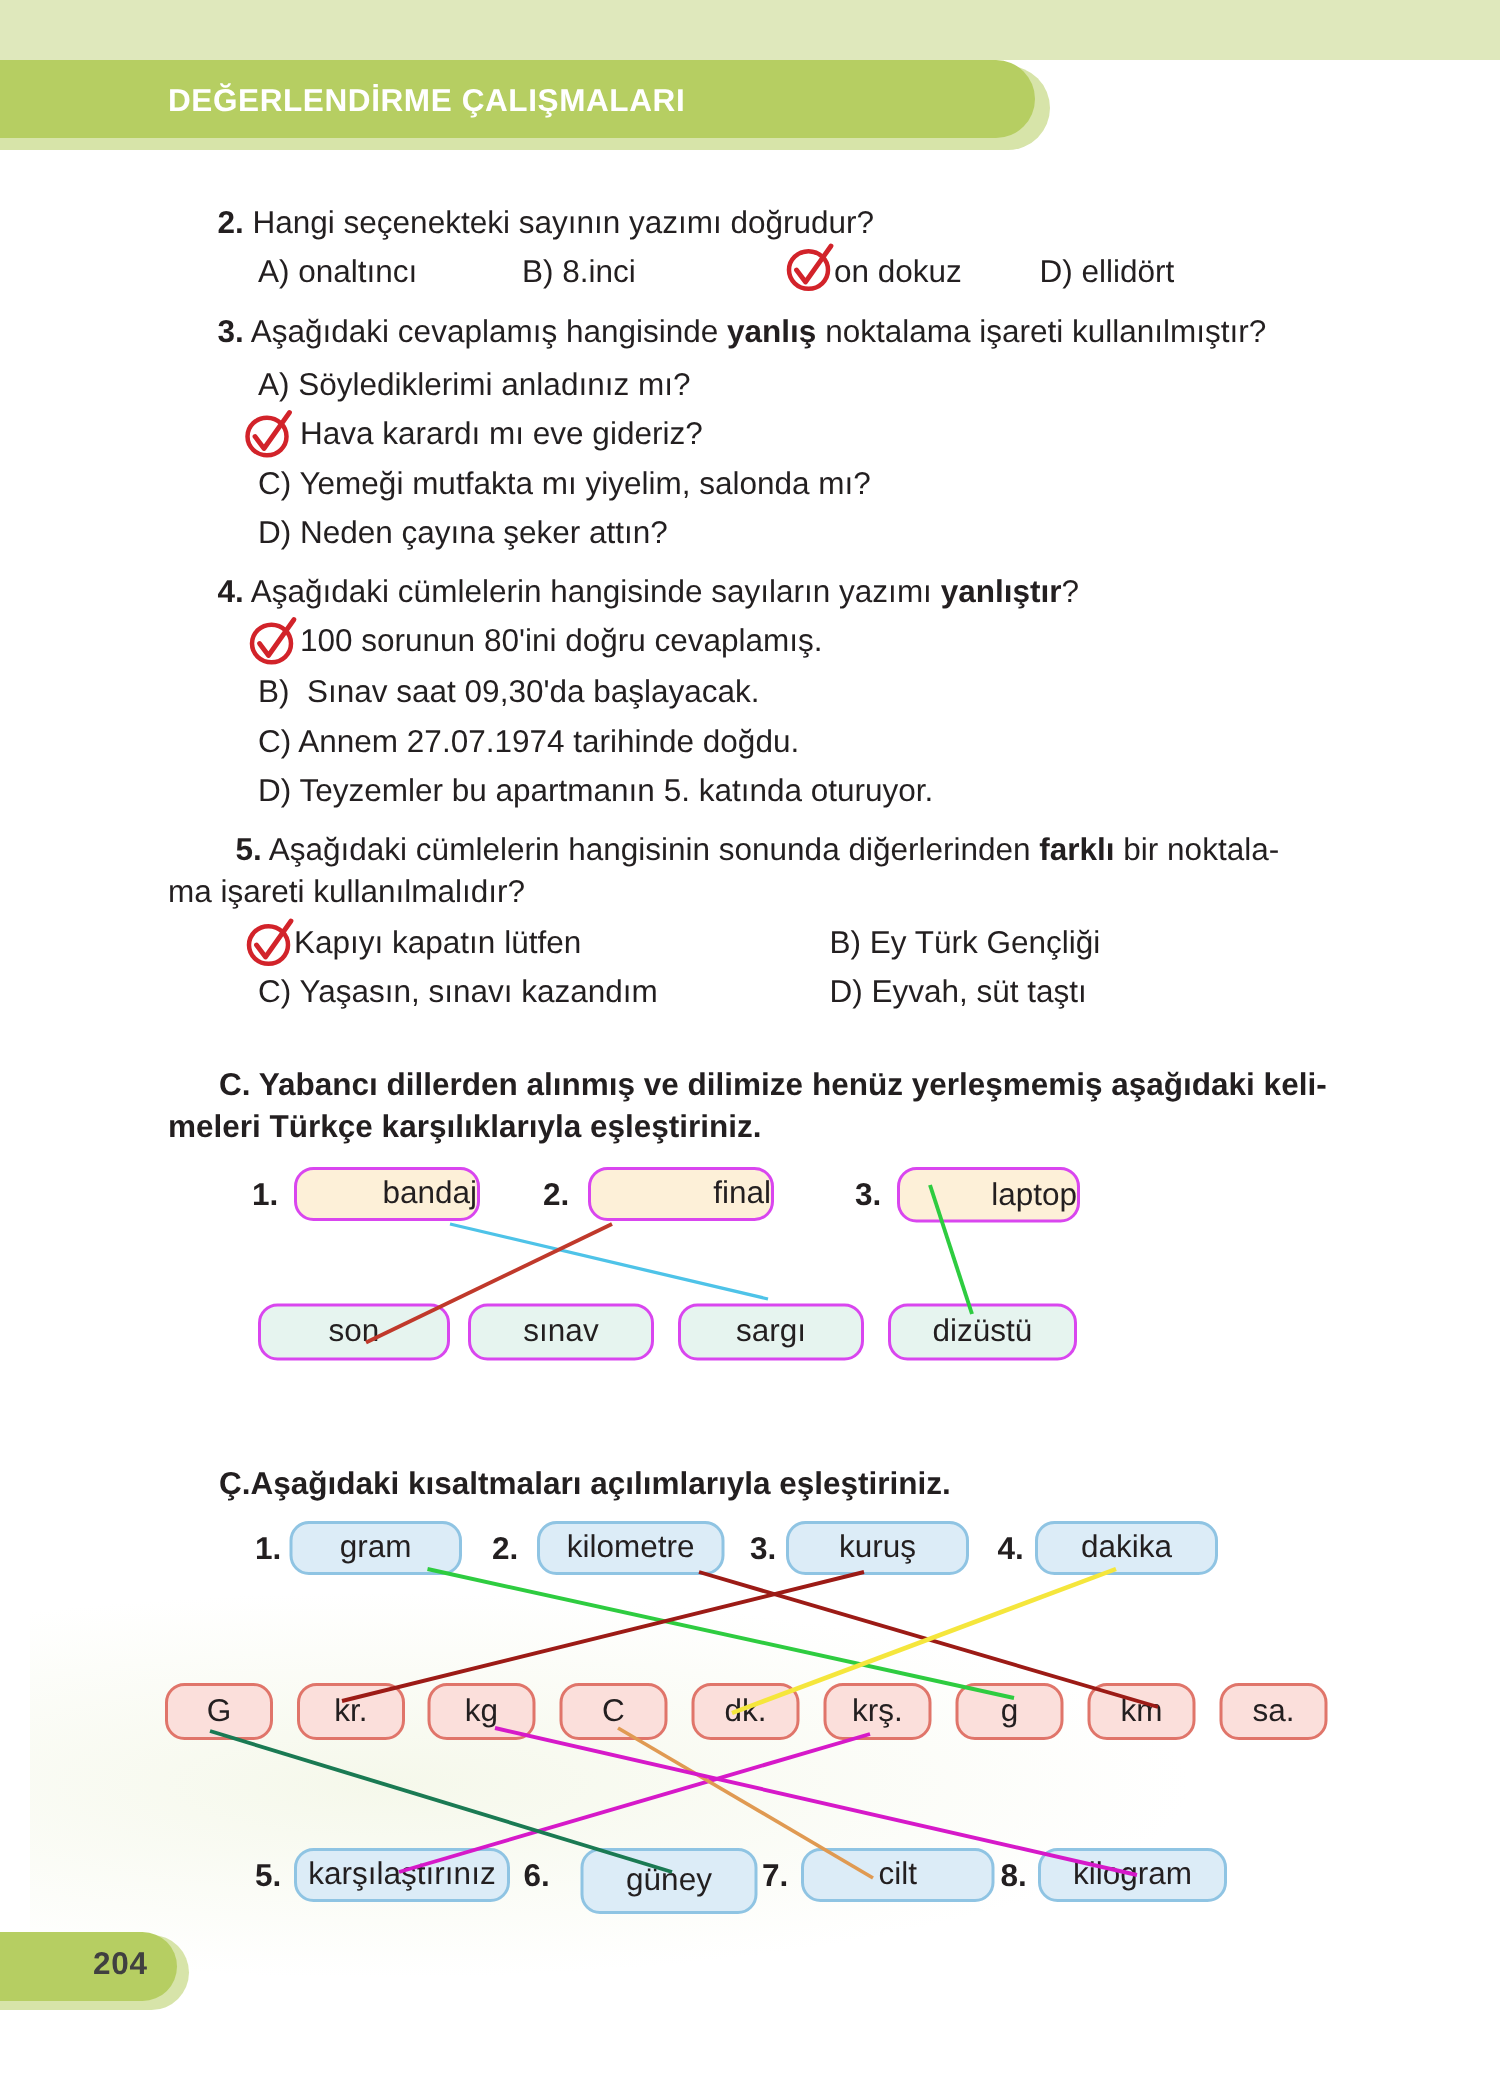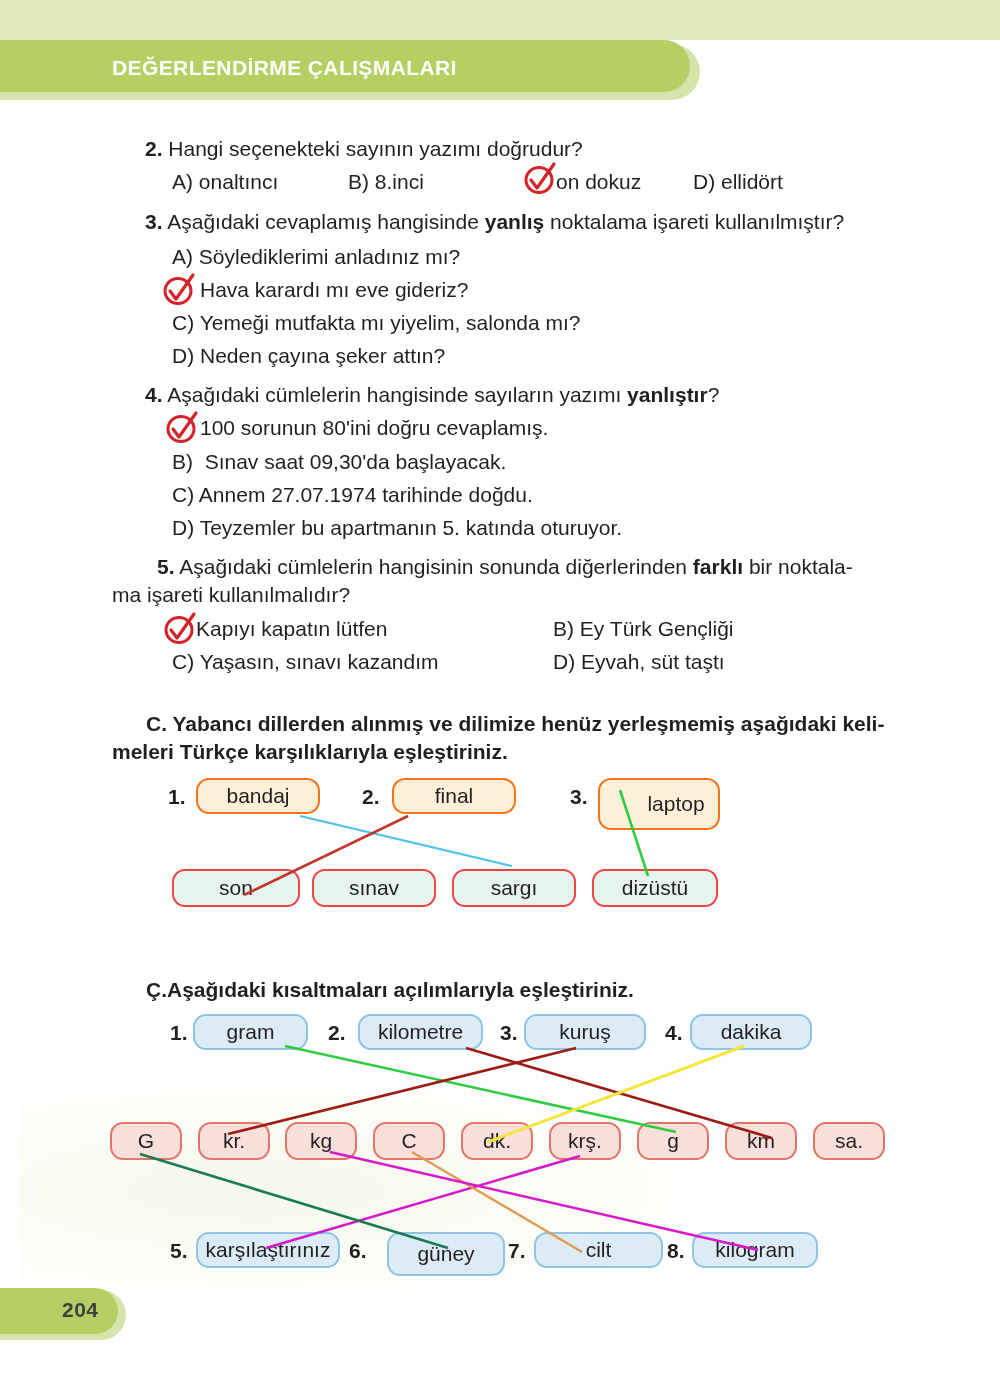--- a/index.html
+++ b/index.html
@@ -118,25 +118,26 @@
     display: flex;
     align-items: center;
     justify-content: center;
     border-radius: 13px;
     font-size: 21px;
     color: #231f20;
     white-space: nowrap;
   }
   .mbox.orange {
     background: #fdf0d8;
-    border: 2px solid #f97316;
+    border: 2px solid #d946ef;
+    justify-content: flex-end;
   }
   .mbox.teal {
     background: #e6f4ef;
-    border: 2px solid #ef4444;
+    border: 2px solid #d946ef;
   }
   .mbox.blue {
     background: #dcecf7;
     border: 2px solid #8fc4e3;
   }
   .mbox.pink {
     background: #fbdfdb;
     border: 2px solid #e0756a;
   }
   .mnum {
@@ -280,21 +281,21 @@
 
 <div class="mnum" style="left:168px; top:785px;">1.</div>
 <div class="mbox orange" style="left:196px; top:778px; width:124px; height:36px;">
   <span>bandaj</span>
 </div>
 <div class="mnum" style="left:362px; top:785px;">2.</div>
 <div class="mbox orange" style="left:392px; top:778px; width:124px; height:36px;">
   <span>final</span>
 </div>
 <div class="mnum" style="left:570px; top:785px;">3.</div>
-<div class="mbox orange" style="left:598px; top:778px; width:122px; height:52px;padding-left:34px;">
+<div class="mbox orange" style="left:598px; top:778px; width:122px; height:37px;padding-left:34px;">
   <span>laptop</span>
 </div>
 
 <div class="mbox teal" style="left:172px; top:869px; width:128px; height:38px;">
   <span>son</span>
 </div>
 <div class="mbox teal" style="left:312px; top:869px; width:124px; height:38px;">
   <span>sınav</span>
 </div>
 <div class="mbox teal" style="left:452px; top:869px; width:124px; height:38px;justify-content:center;">

